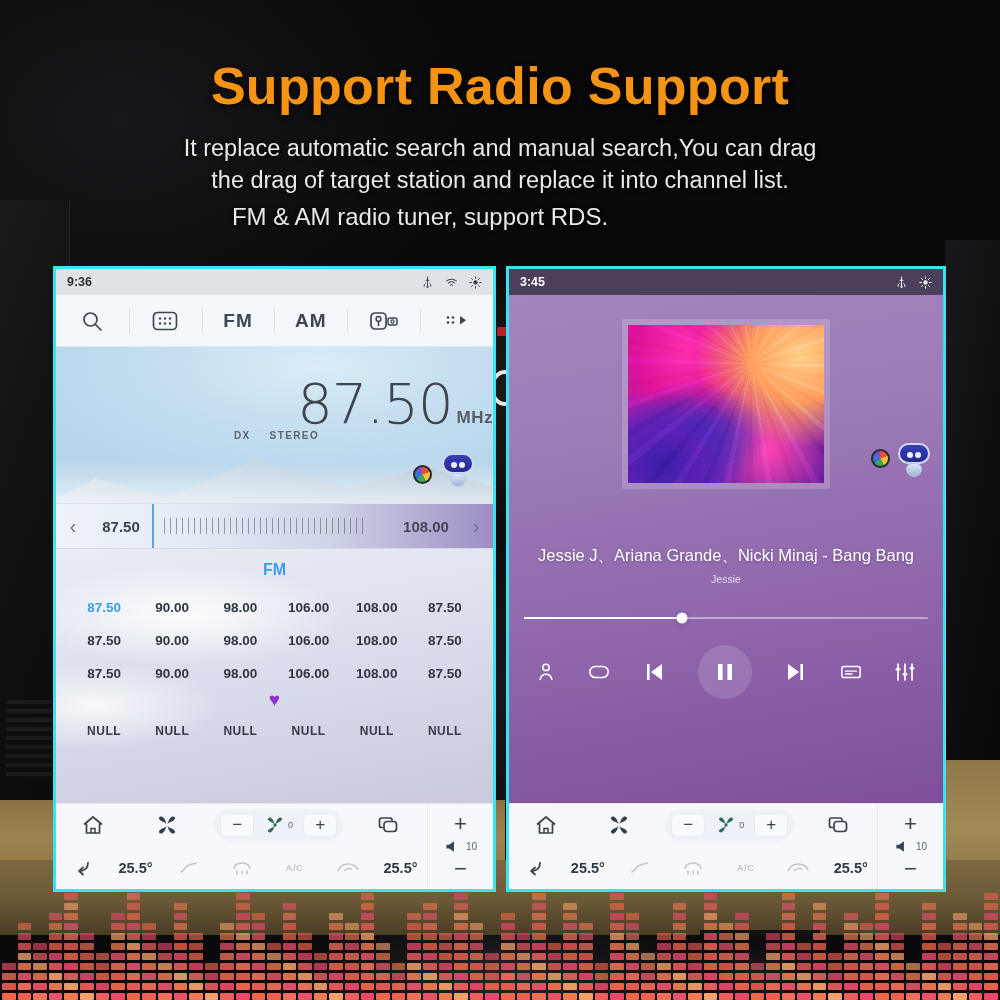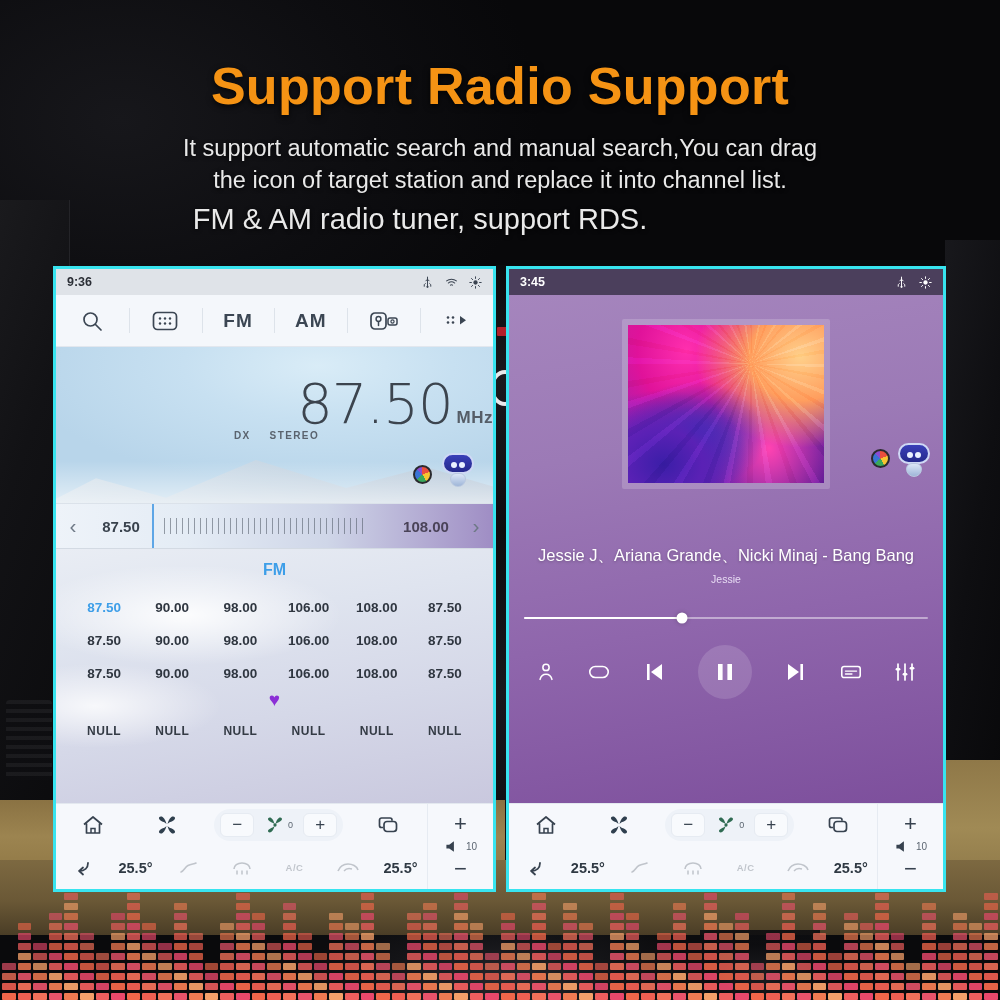--- a/index.html
+++ b/index.html
@@ -85,21 +85,21 @@
   }
   .subtext {
     position: absolute; top: 133px; left: 0; width: 1000px;
     text-align: center; z-index: 3;
     font-size: 23.5px; color: #e9e9e9; line-height: 1.36;
     text-shadow: 0 1px 4px rgba(0,0,0,.85);
   }
   .subtext2 {
     position: absolute; top: 203px; left: 0; width: 840px;
     text-align: center; z-index: 3;
-    font-size: 29px; color: #e9e9e9;
+    font-size: 24px; color: #e9e9e9;
     text-shadow: 0 1px 4px rgba(0,0,0,.85);
   }
 
   
   .device {
     position: absolute; z-index: 4;
     border: 3px solid #38e4ef;
     overflow: hidden;
     display: flex; flex-direction: column;
   }
@@ -992,22 +992,22 @@
       <div class="eq-seg" style="background: rgb(245, 160, 106); opacity: 0.754545;"></div>
       <div class="eq-seg" style="background: rgb(239, 94, 94); opacity: 0.713636;"></div>
       <div class="eq-seg" style="background: rgb(233, 72, 107); opacity: 0.672727;"></div>
       <div class="eq-seg" style="background: rgb(240, 102, 74); opacity: 0.631818;"></div>
       <div class="eq-seg" style="background: rgb(239, 95, 82); opacity: 0.590909;"></div>
     </div>
   </div>
 
 <div class="headline">Support Radio Support</div>
 <div class="subtext">
-  <div>It support automatic search and manual search,You can drag</div>
-  <div>the icon of target station and replace it into channel list.</div>
+  <div>It replace automatic search and manual search,You can drag</div>
+  <div>the drag of target station and replace it into channel list.</div>
 </div>
 <div class="subtext2">FM &amp; AM radio tuner, support RDS.</div>
 
 <div class="device" id="device-radio">
 
   <div class="statusbar sb-light">
     <span>9:36</span>
     <span class="sb-spacer"></span>
     <span class="sb-icons">
       <svg class="sb-ico" viewBox="0 0 24 24">

